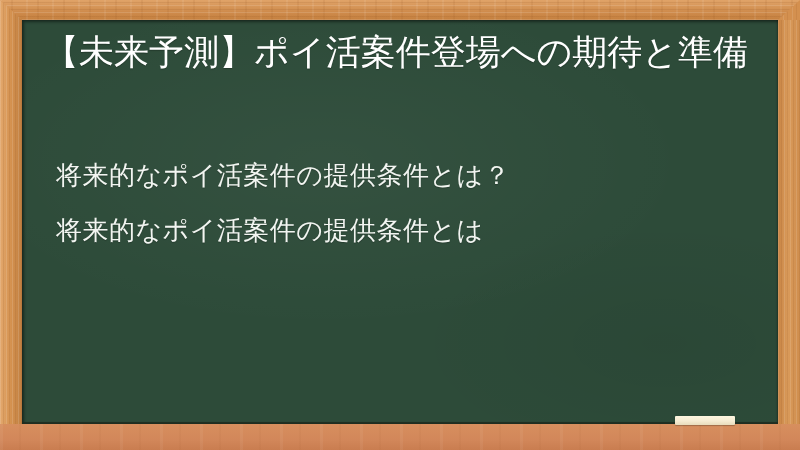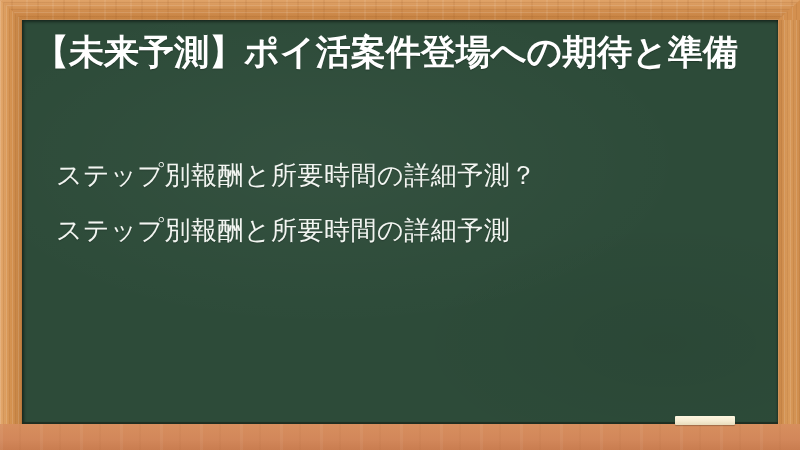--- a/index.html
+++ b/index.html
@@ -146,27 +146,27 @@
   
   .board-content {
     position: absolute;
     left: 0; top: 0;
     width: 100%;
     padding: 0;
   }
 
   .slide-title {
     position: absolute;
-    left: 12px;
+    left: 22px;
     top: 8px;
     width: 712px;
     color: #ffffff;
     font-size: 35px;
     line-height: 48px;
-    font-weight: 700;
+    font-weight: 400;
     letter-spacing: 0px;
     text-shadow: 0 1px 1px rgba(0,0,0,0.25);
     white-space: pre-wrap;
   }
 
   .bullet-list {
     position: absolute;
     left: 34px;
     top: 128px;
     width: 700px;
@@ -207,22 +207,22 @@
   <div class="frame-left"></div>
   <div class="frame-right"></div>
   <div class="frame-bottom"></div>
 
   <div class="board">
     <div class="board-content">
 
       <div class="slide-title">【未来予測】ポイ活案件登場への期待と準備</div>
 
       <ul class="bullet-list">
-        <li class="bullet-item">ステップ別報酬と所要時間の詳細予測？</li>
-        <li class="bullet-item">ステップ別報酬と所要時間の詳細予測</li>
+        <li class="bullet-item">将来的なポイ活案件の提供条件とは？</li>
+        <li class="bullet-item">将来的なポイ活案件の提供条件とは</li>
       </ul>
 
     </div>
     <div class="board-edge"></div>
   </div>
 
   <div class="chalk"></div>
 
 </div>
 

